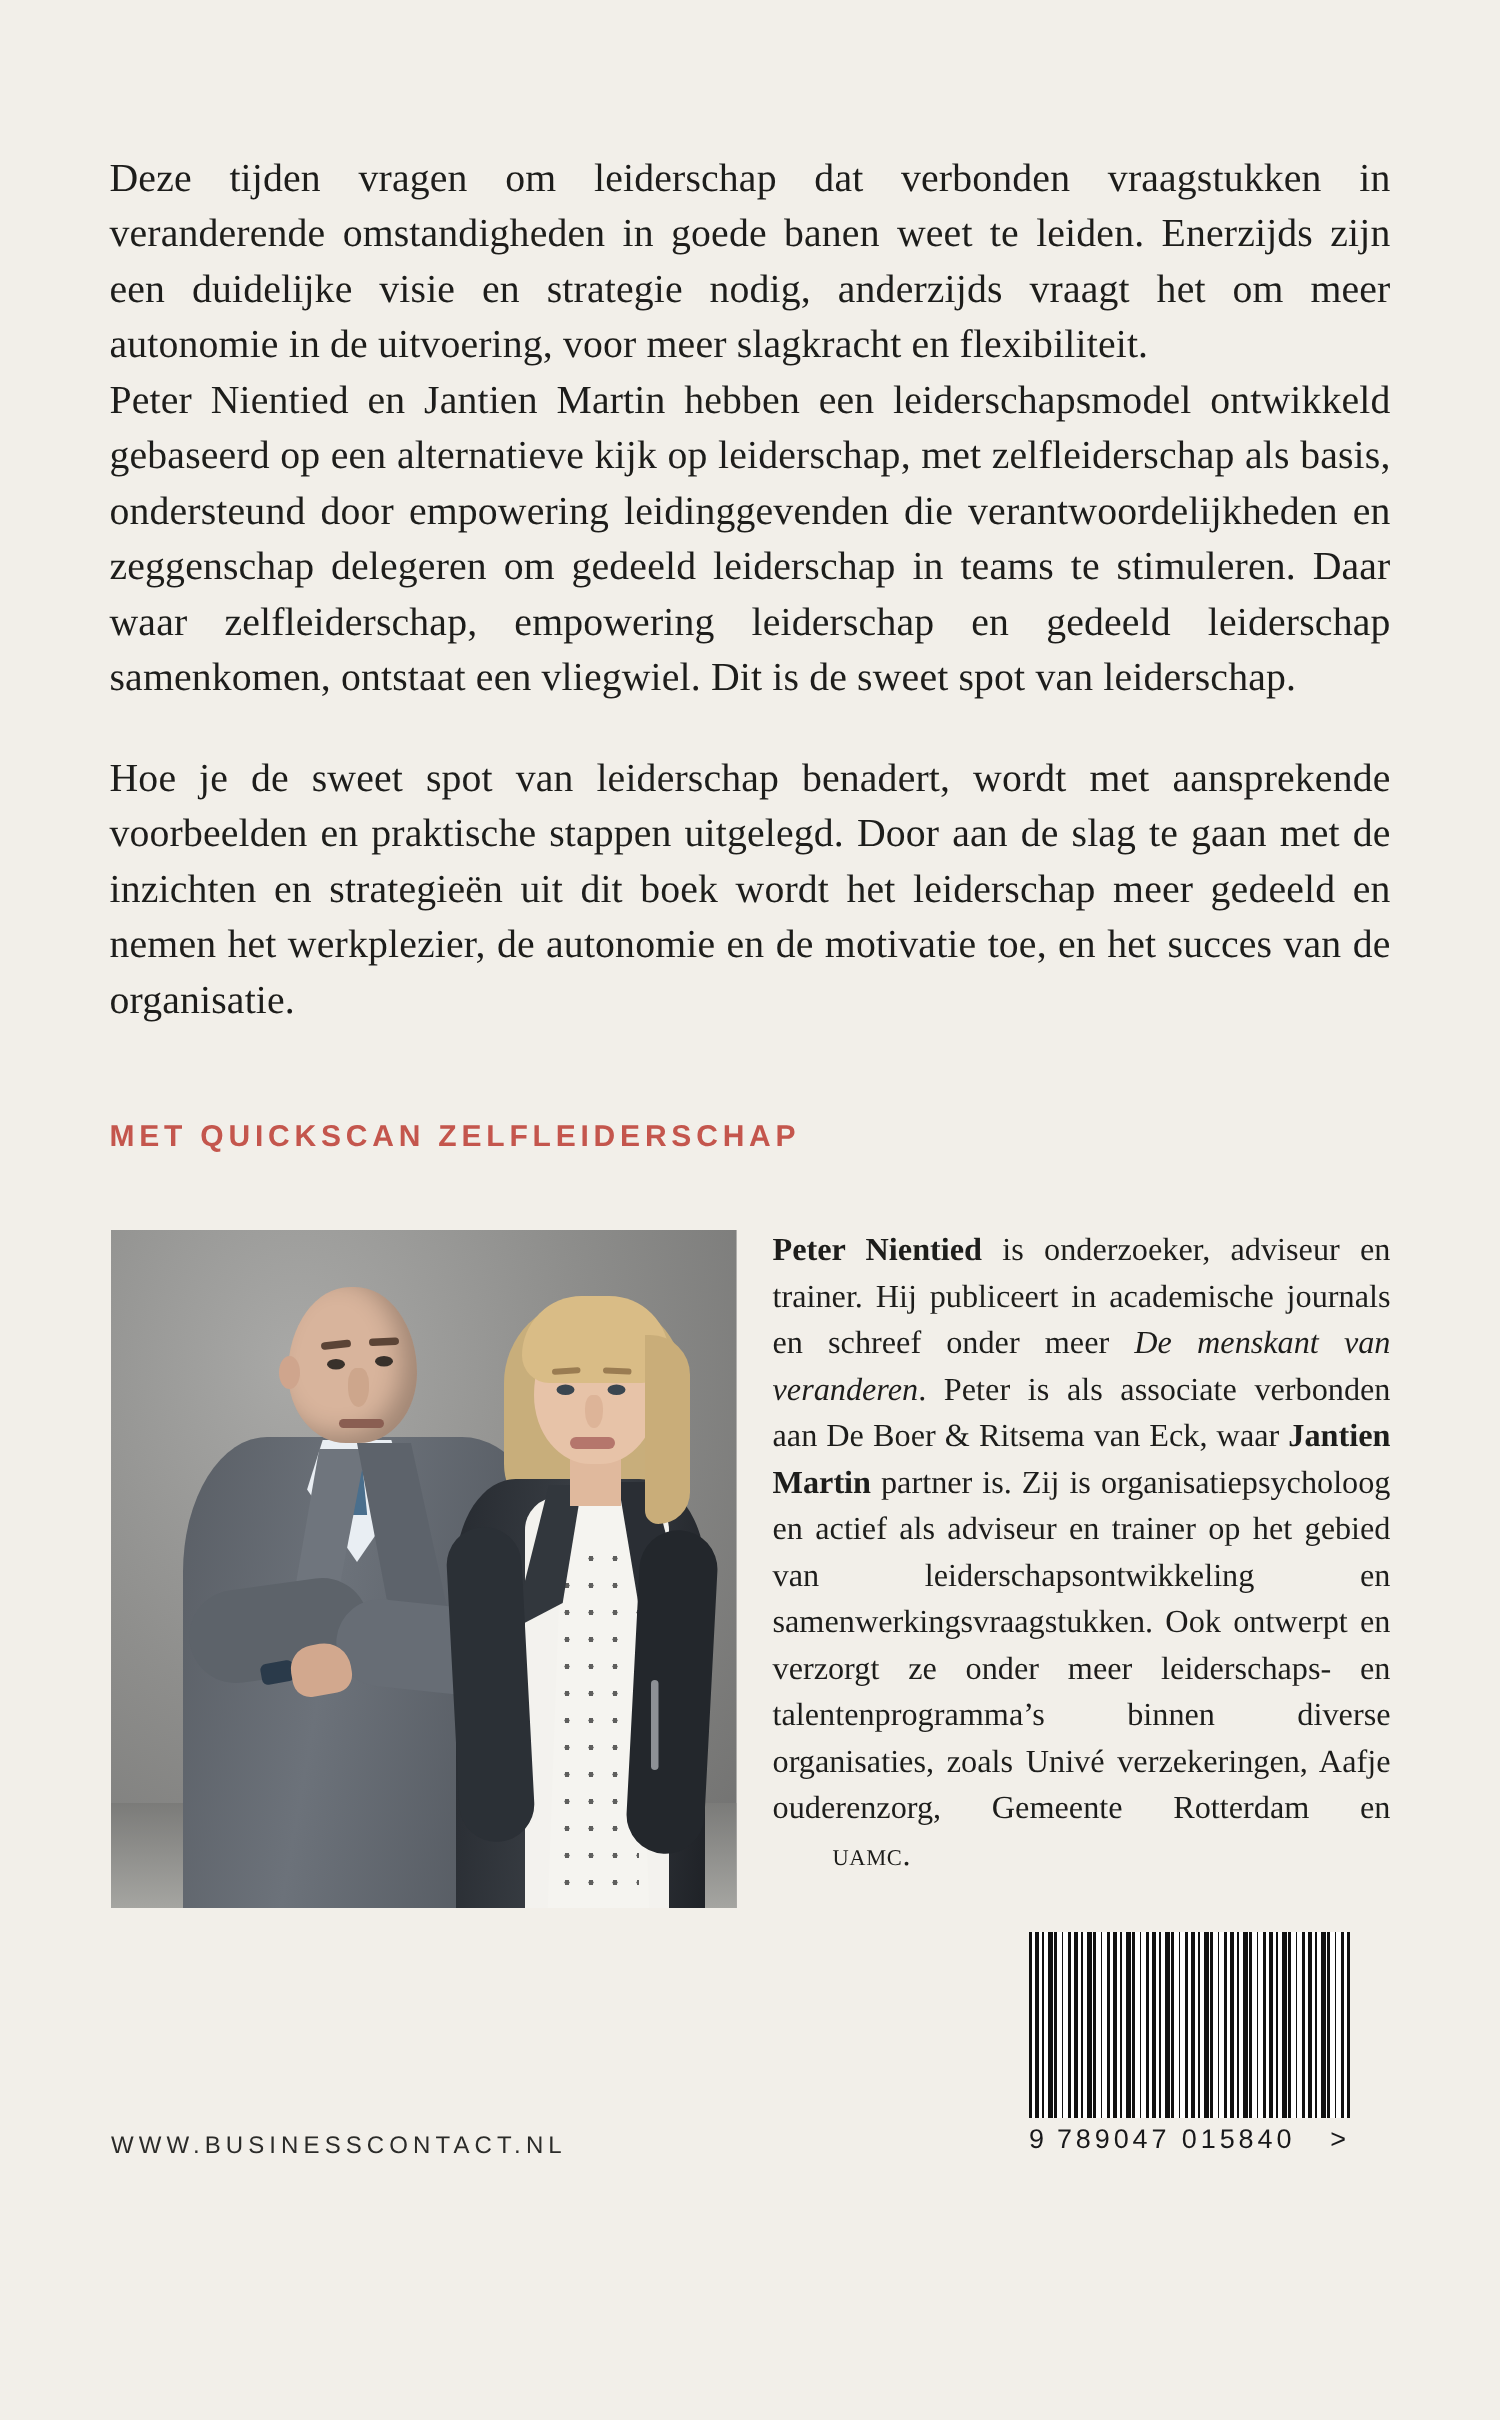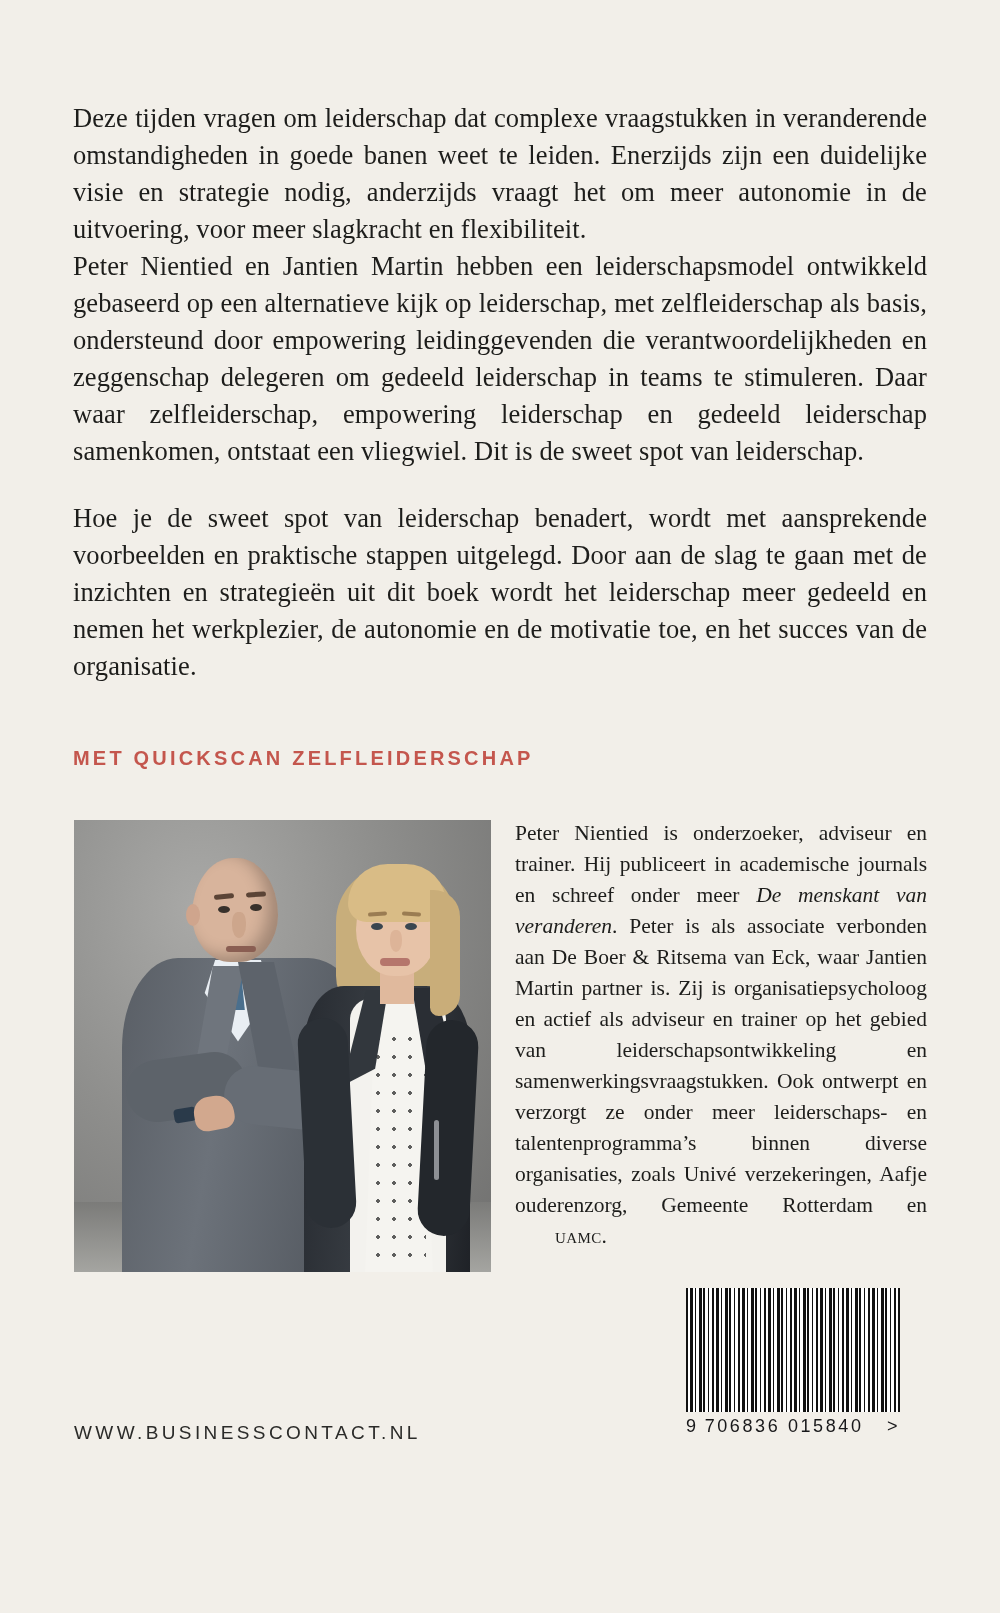--- a/index.html
+++ b/index.html
@@ -328,35 +328,35 @@
   .bio {
     position: absolute;
     left: 515px;
     top: 818px;
     width: 412px;
     font-size: 21.5px;
     line-height: 31px;
     text-align: justify;
     text-justify: inter-word;
   }
-  .bio b { font-weight: normal; }
+  .bio b { font-weight: bold; }
   .bio i { font-style: italic; }
   .smallcaps {
     font-variant: small-caps;
     letter-spacing: .4px;
     margin-left: 40px;
   }
 
   
   .site {
     position: absolute;
     left: 74px;
     top: 1422px;
     font-family: "Liberation Sans", sans-serif;
-    font-size: 19px;
+    font-size: 16px;
     letter-spacing: 3.4px;
     color: #2b2b29;
     text-transform: uppercase;
   }
 
   .barcode-wrap {
     position: absolute;
     left: 686px;
     top: 1288px;
     width: 214px;
@@ -387,21 +387,21 @@
   .barcode-digits .lead { margin-right: 6px; }
   .barcode-digits .main { flex: 1; }
   .barcode-digits .tail { margin-left: 6px; }
 </style>
 </head>
 <body>
 
 <div class="page">
 
   <div class="blurb">
-    <p>Deze tijden vragen om leiderschap dat complexe vraagstukken in veranderende omstandigheden in goede banen weet te leiden. Enerzijds zijn een duidelijke visie en strategie nodig, anderzijds vraagt het om meer autonomie in de uitvoering, voor meer slagkracht en flexibiliteit.</p>
+    <p>Deze tijden vragen om leiderschap dat verbonden vraagstukken in veranderende omstandigheden in goede banen weet te leiden. Enerzijds zijn een duidelijke visie en strategie nodig, anderzijds vraagt het om meer autonomie in de uitvoering, voor meer slagkracht en flexibiliteit.</p>
     <p class="tight">Peter Nientied en Jantien Martin hebben een leiderschapsmodel ontwikkeld gebaseerd op een alternatieve kijk op leiderschap, met zelfleiderschap als basis, ondersteund door empowering leidinggevenden die verantwoordelijkheden en zeggenschap delegeren om gedeeld leiderschap in teams te stimuleren. Daar waar zelfleiderschap, empowering leiderschap en gedeeld leiderschap samenkomen, ontstaat een vliegwiel. Dit is de sweet spot van leiderschap.</p>
     <p class="gap">Hoe je de sweet spot van leiderschap benadert, wordt met aansprekende voorbeelden en praktische stappen uitgelegd. Door aan de slag te gaan met de inzichten en strategieën uit dit boek wordt het leiderschap meer gedeeld en nemen het werkplezier, de autonomie en de motivatie toe, en het succes van de organisatie.</p>
   </div>
 
   <div class="quickscan">Met quickscan zelfleiderschap</div>
 
   <div class="photo">
     <div class="bg"></div>
     <div class="floor"></div>
 
@@ -448,18 +448,18 @@
   <div class="bio">
     <b>Peter Nientied</b><span> is onderzoeker, adviseur en trainer. Hij publiceert in academische journals en schreef onder meer </span><i>De menskant van veranderen</i><span>. Peter is als associate verbonden aan De Boer &amp; Ritsema van Eck, waar </span><b>Jantien Martin</b><span> partner is. Zij is organisatiepsycholoog en actief als adviseur en trainer op het gebied van leiderschapsontwikkeling en samenwerkingsvraagstukken. Ook ontwerpt en verzorgt ze onder meer leiderschaps- en talentenprogramma’s binnen diverse organisaties, zoals Univé verzekeringen, Aafje ouderenzorg, Gemeente Rotterdam en </span><span class="smallcaps">uamc</span><span>.</span>
   </div>
 
   <div class="site">www.businesscontact.nl</div>
 
   <div class="barcode-wrap">
     <div class="barcode"></div>
     <div class="barcode-digits">
       <span class="lead">9</span>
-      <span class="main">706836 015840</span>
+      <span class="main">789047 015840</span>
       <span class="tail">&gt;</span>
     </div>
   </div>
 
 </div>
 
 </body></html>

